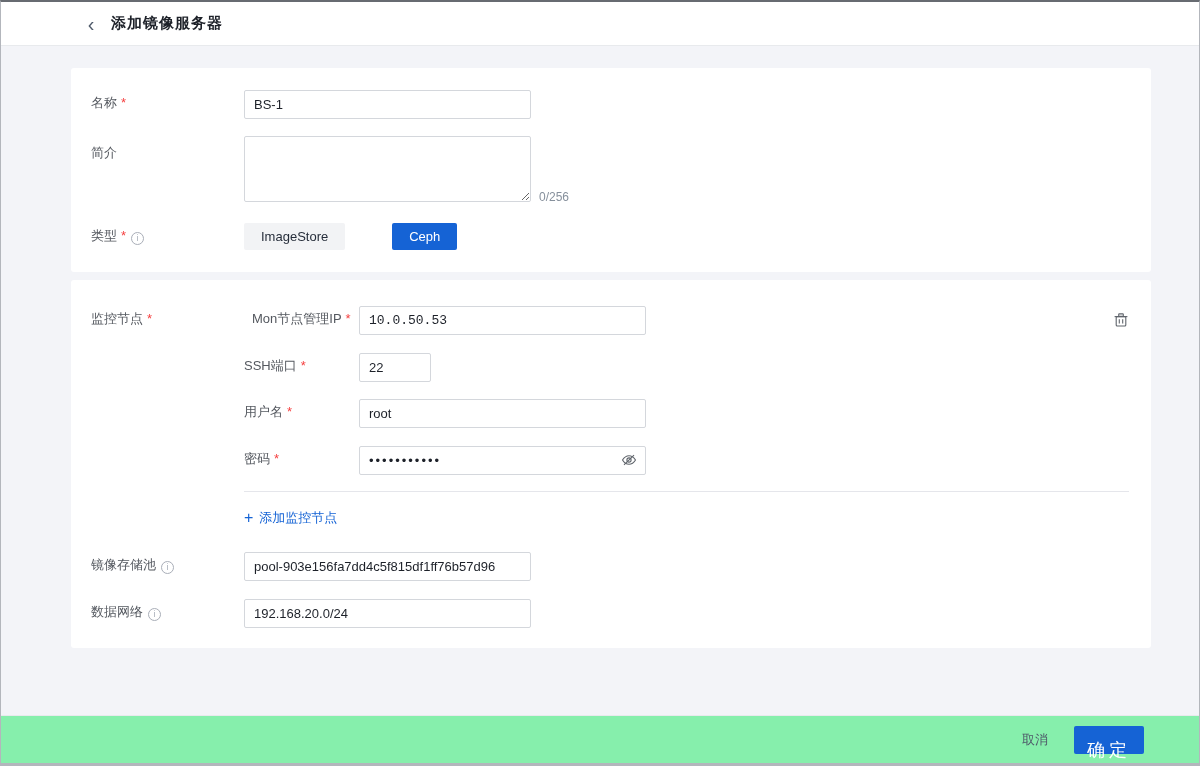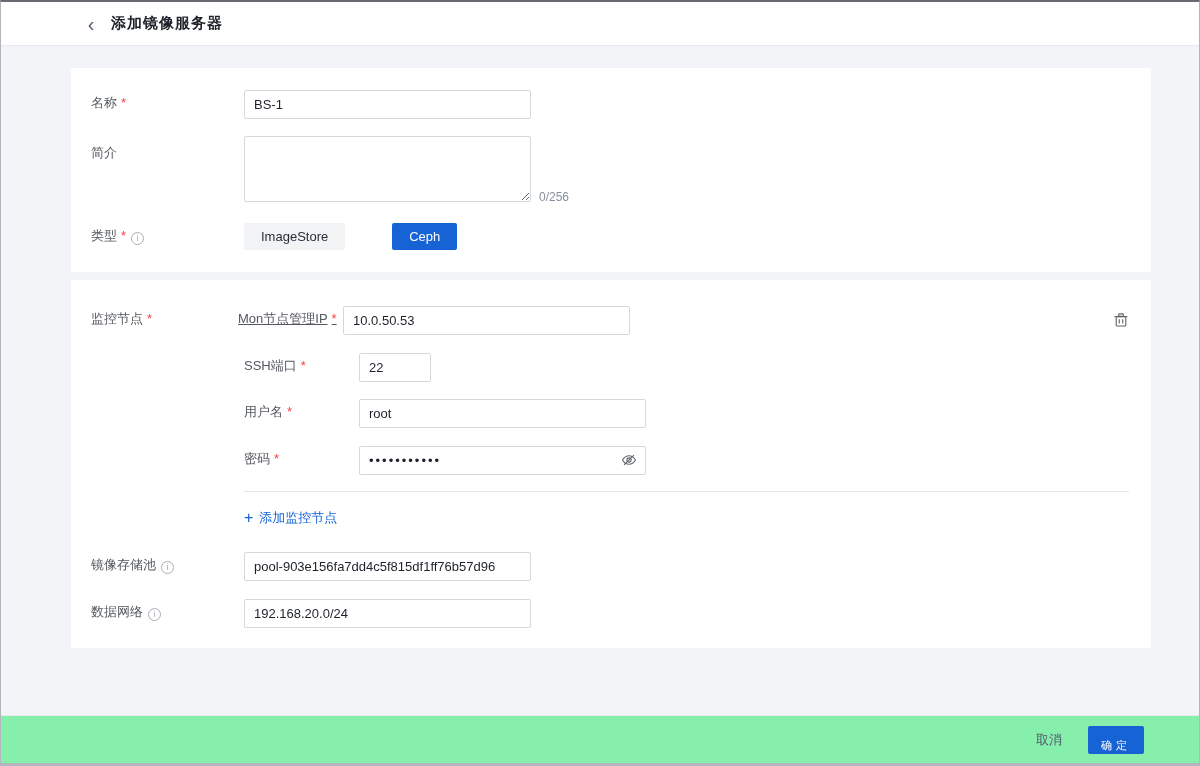--- a/index.html
+++ b/index.html
@@ -72,21 +72,21 @@
   .pwd-text{ letter-spacing:2px; font-size:13px; }
   
   .bottom-bar{
     position:absolute; left:0; right:0; bottom:0; height:48px;
     background:#86efac; border-top:1px solid #e8eaed;
     display:flex; align-items:center; justify-content:flex-end; gap:26px; padding-right:55px;
   }
   .cancel-btn{ font-size:13px; color:#4e5969; cursor:pointer; background:none; border:none;
     font-family:"Liberation Sans","DejaVu Sans",sans-serif; }
   .confirm-btn{
-    height:28px; padding:12px 13px; background:#1563d5; color:#ffffff; font-size:11px;
+    height:28px; padding:12px 13px; background:#1563d5; color:#ffffff; font-size:18px;
     border:none; border-radius:2px; letter-spacing:4px; cursor:pointer;
     font-family:"Liberation Sans","DejaVu Sans",sans-serif;
   }
 </style>
 </head>
 <body>
 
 <div class="screen">
 
   <div class="top-header">
@@ -117,24 +117,24 @@
       <button class="type-btn selected">Ceph</button>
     </div>
   </div>
 
   <div class="card card2">
 
     <div class="f-label" style="left:20px; top:26px;">
       <span>监控节点</span><span class="req">*</span>
     </div>
 
-    <div class="f-label" style="left:167px; top:26px;text-decoration:underline;">
+    <div class="f-label" style="left:181px; top:26px;">
       <span>Mon节点管理IP</span><span class="req">*</span>
     </div>
-    <input class="t-input" style="left: 272px; top: 26px; width: 287px;" type="text" value="10.0.50.53">
+    <input class="t-input" style="left: 288px; top: 26px; width: 287px; font-family: Liberation Mono, monospace;" type="text" value="10.0.50.53">
     <div class="icon-btn" style="left:1041px; top:31px;">
       <svg viewBox="0 0 18 18" fill="none" stroke="currentColor" stroke-width="1.1">
         <rect x="4.2" y="5.6" width="9.6" height="9.4" rx="1"></rect>
         <line x1="2.6" y1="5.6" x2="15.4" y2="5.6"></line>
         <rect x="6.7" y="2.9" width="4.6" height="2.4" rx="0.6"></rect>
         <line x1="7.3" y1="8.2" x2="7.3" y2="12.6"></line>
         <line x1="10.7" y1="8.2" x2="10.7" y2="12.6"></line>
       </svg>
     </div>
 

